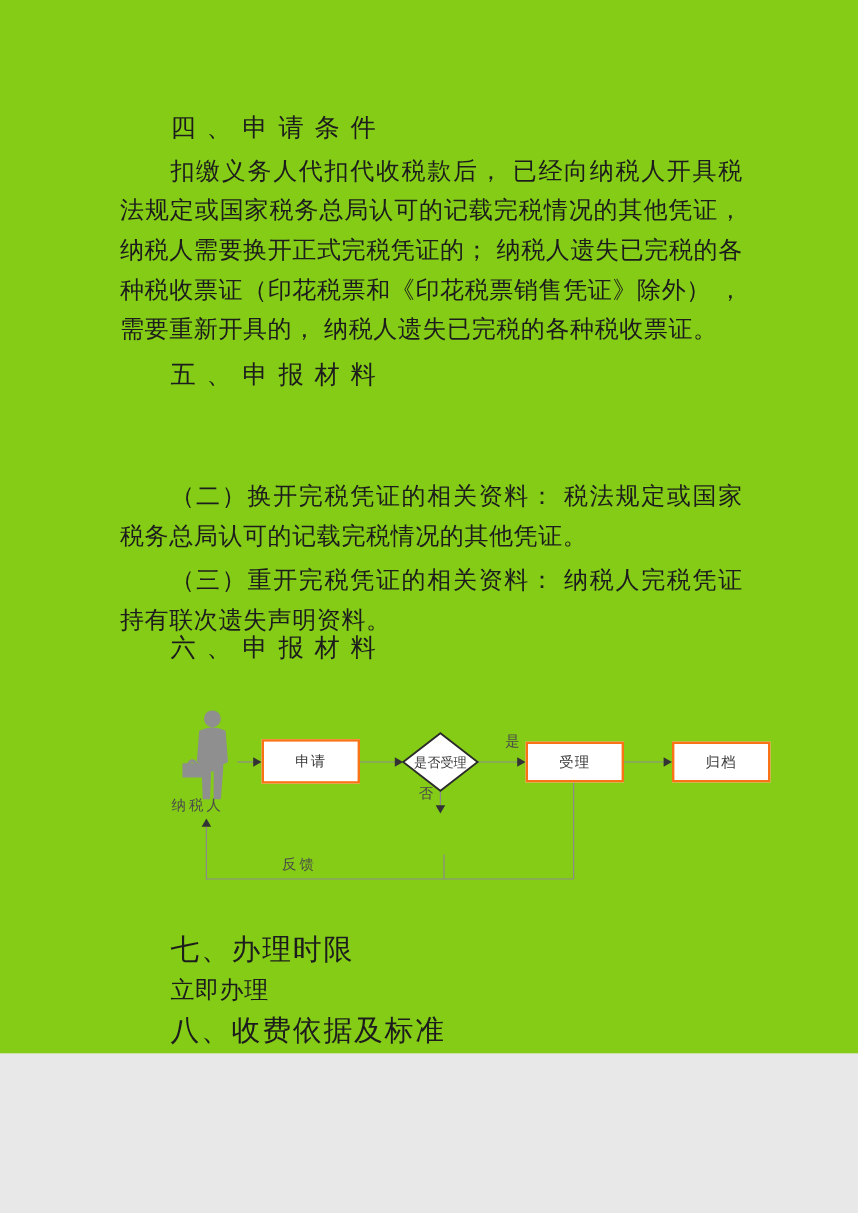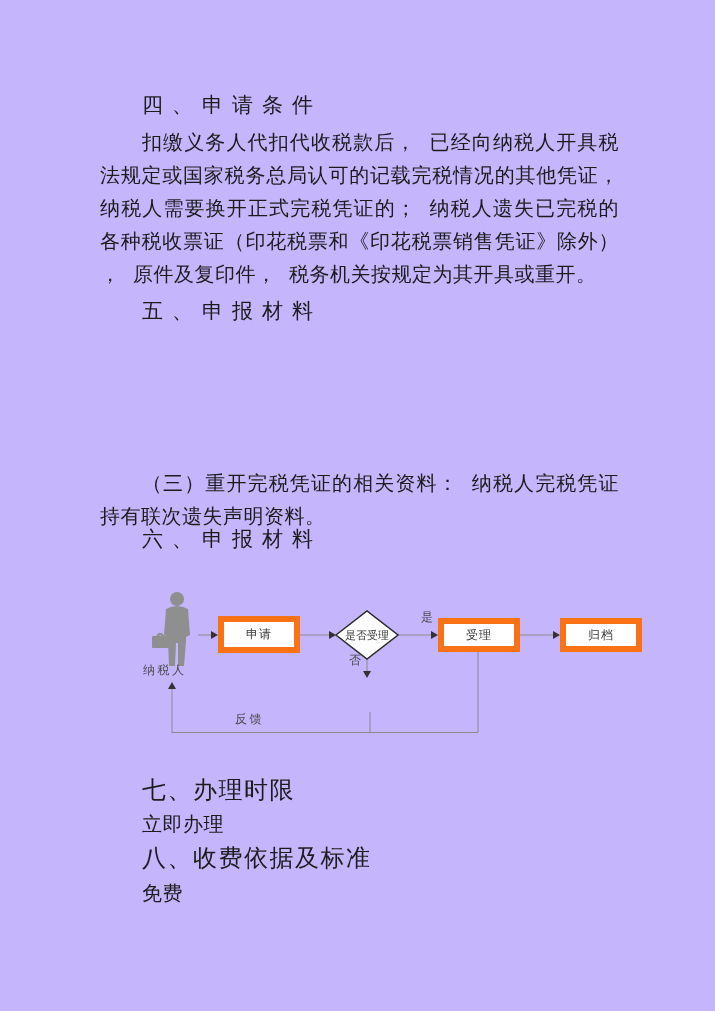--- a/index.html
+++ b/index.html
@@ -1,21 +1,21 @@
 <!DOCTYPE html>
 <html><head>
 <meta charset="utf-8">
 <style>
   html,body { margin:0; padding:0; background:#e8e8e8; }
   .page {
     position:relative;
-    width:715px; height:1011px;
+    width:715px; height:878px;
     margin:0 auto;
-    background:#c4b5fd;
-    font-family:Liberation Mono, monospace;
+    background:#84cc16;
+    font-family:Liberation Sans, sans-serif;
     color:#1c1c1c;
     overflow:hidden;
   }
   .block { position:absolute; left:100px; width:519px; margin:0; }
   .h-spread {
     font-size:21px; line-height:24px;
     letter-spacing:9px; text-indent:42px;
     font-weight:normal;
   }
   .h-tight {
@@ -37,21 +37,21 @@
 
   
   .flowchart {
     position:absolute; left:140px; top:585px;
     width:520px; height:160px;
   }
   .flowchart svg { position:absolute; left:0; top:0; }
   .fc-box {
     position:absolute;
     background:#ffffff;
-    border:6px solid #f97316;
+    border:2px solid #f97316;
     display:flex; align-items:center; justify-content:center;
     font-size:12px; color:#3a3a3a;
     letter-spacing:1px;
     box-sizing:border-box;
   }
   .fc-diamond-label {
     position:absolute; left:196px; top:43px; width:62px;
     text-align:center;
     font-size:11px; color:#3a3a3a;
   }
@@ -63,25 +63,26 @@
   }
   .fc-label.spread { letter-spacing:2.5px; }
 </style>
 </head>
 <body>
 
 <div class="page">
 
   <h2 class="block h-spread" style="top:95px">四、申请条件</h2>
 
-  <p class="block para" style="top:127px">扣缴义务人代扣代收税款后， 已经向纳税人开具税法规定或国家税务总局认可的记载完税情况的其他凭证， 纳税人需要换开正式完税凭证的； 纳税人遗失已完税的各种税收票证（印花税票和《印花税票销售凭证》除外） ， 原件及复印件， 税务机关按规定为其开具或重开。</p>
+  <p class="block para" style="top:127px">扣缴义务人代扣代收税款后， 已经向纳税人开具税法规定或国家税务总局认可的记载完税情况的其他凭证， 纳税人需要换开正式完税凭证的； 纳税人遗失已完税的各种税收票证（印花税票和《印花税票销售凭证》除外） ， 需要重新开具的， 纳税人遗失已完税的各种税收票证。</p>
 
   <h2 class="block h-spread" style="top:301px">五、申报材料</h2>
 
 
+  <p class="block para" style="top:398px">（二）换开完税凭证的相关资料： 税法规定或国家税务总局认可的记载完税情况的其他凭证。</p>
 
   <p class="block para" style="top:468px">（三）重开完税凭证的相关资料： 纳税人完税凭证持有联次遗失声明资料。</p>
 
   <h2 class="block h-spread" style="top:529px">六、申报材料</h2>
 
   <div class="flowchart">
 
     <svg width="520" height="160" viewBox="0 0 520 160">
 
       <g stroke="#8c8c8c" stroke-width="1" fill="none">

